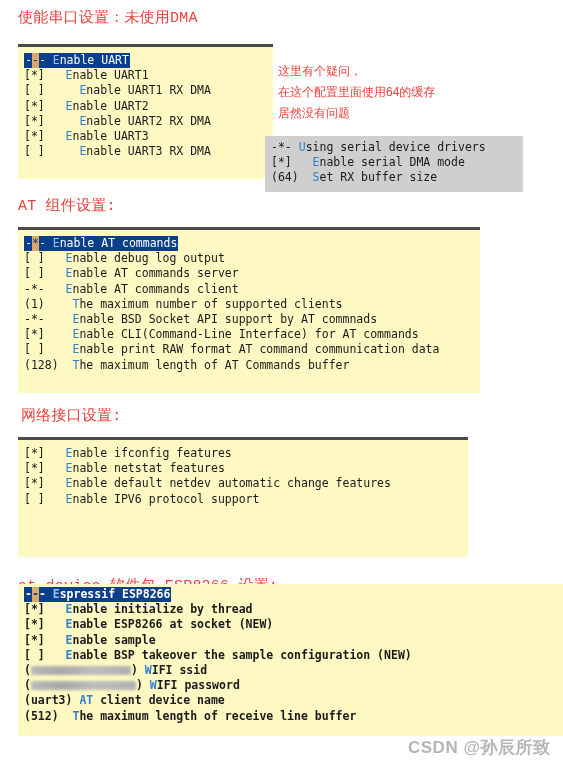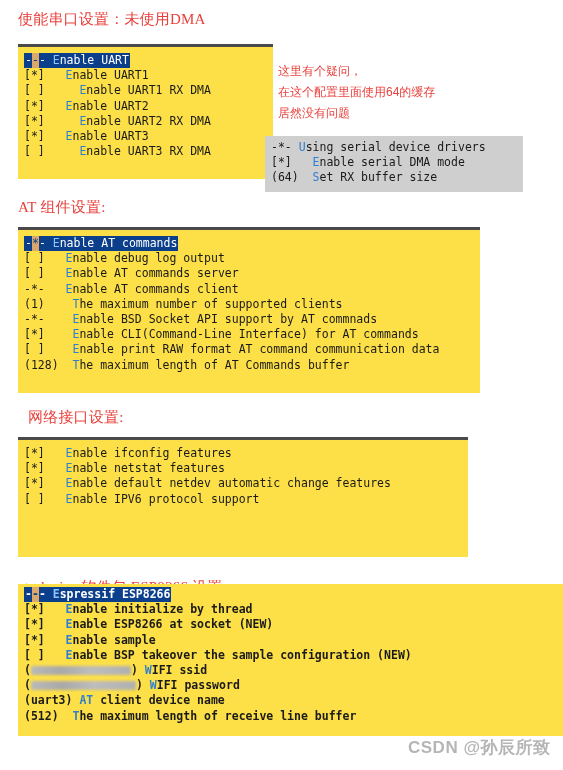--- a/index.html
+++ b/index.html
@@ -19,31 +19,31 @@
     position: relative;
     width: 563px;
     height: 770px;
     background: #ffffff;
   }
 
   
   .heading {
     position: absolute;
     color: #e8413c;
-    font-family: Liberation Serif, serif;
+    font-family: Liberation Mono, monospace;
     font-size: 15px;
     line-height: 18px;
     white-space: nowrap;
     letter-spacing: 0.2px;
   }
 
   
   .panel {
     position: absolute;
-    background: #fde047;
+    background: #fef9c3;
     box-sizing: border-box;
     border-top: 3px solid #4a4a4a;
     padding: 6px 8px 6px 0;
   }
   .panel.noborder {
     border-top: none;
     padding-top: 3px;
   }
 
   .kline {
@@ -148,21 +148,21 @@
       <div class="kline"><span>[ ]   </span><span class="hot">E</span><span>nable debug log output</span></div>
       <div class="kline"><span>[ ]   </span><span class="hot">E</span><span>nable AT commands server</span></div>
       <div class="kline"><span>-*-   </span><span class="hot">E</span><span>nable AT commands client</span></div>
       <div class="kline"><span>(1)    </span><span class="hot">T</span><span>he maximum number of supported clients</span></div>
       <div class="kline"><span>-*-    </span><span class="hot">E</span><span>nable BSD Socket API support by AT commnads</span></div>
       <div class="kline"><span>[*]    </span><span class="hot">E</span><span>nable CLI(Command-Line Interface) for AT commands</span></div>
       <div class="kline"><span>[ ]    </span><span class="hot">E</span><span>nable print RAW format AT command communication data</span></div>
       <div class="kline"><span>(128)  </span><span class="hot">T</span><span>he maximum length of AT Commands buffer</span></div>
     </div>
 
-  <div class="heading" style="left:28px; top:408px;">网络接口设置:</div>
+  <div class="heading" style="left:21px; top:408px;">网络接口设置:</div>
 
   <div class="panel" id="panel2" style="left:18px; top:437px; width:450px; height:120px;">
       <div class="kline"><span>[*]   </span><span class="hot">E</span><span>nable ifconfig features</span></div>
       <div class="kline"><span>[*]   </span><span class="hot">E</span><span>nable netstat features</span></div>
       <div class="kline"><span>[*]   </span><span class="hot">E</span><span>nable default netdev automatic change features</span></div>
       <div class="kline"><span>[ ]   </span><span class="hot">E</span><span>nable IPV6 protocol support</span></div>
     </div>
 
   <div class="heading" style="left:18px; top:578px;">at_device 软件包 ESP8266 设置:</div>
 

